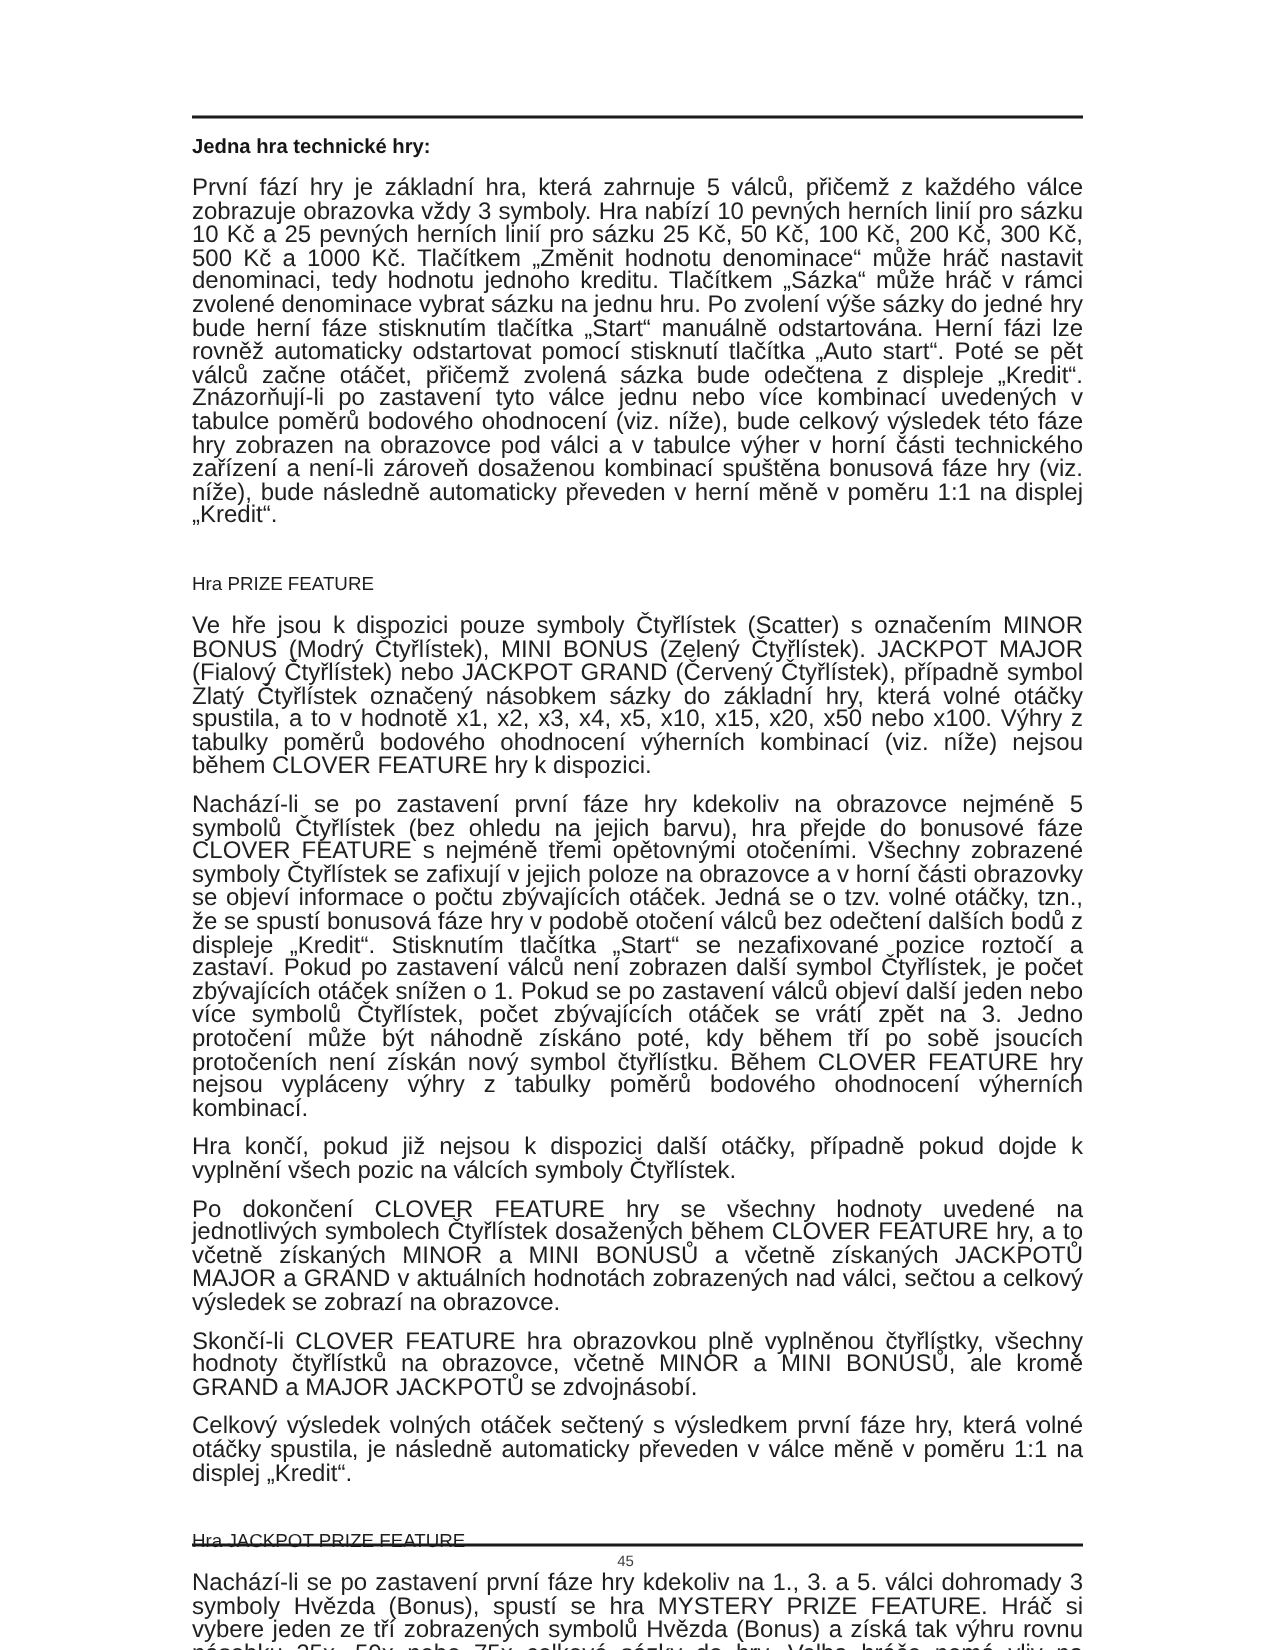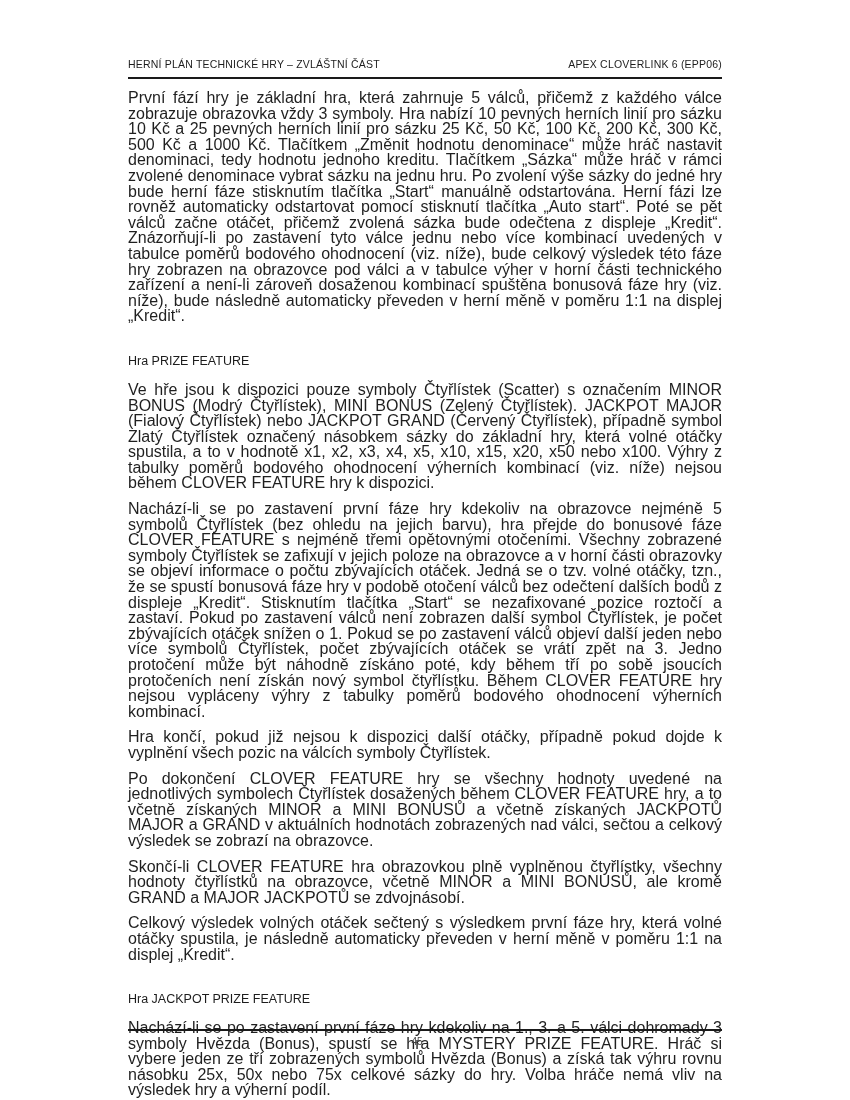--- a/index.html
+++ b/index.html
@@ -85,37 +85,34 @@
     text-align: center;
     font-size: 10px;
     color: #404040;
   }
 </style>
 </head>
 <body>
 
 <div class="page">
 
-  <div class="running-header">
-    <span>HERNÍ PLÁN TECHNICKÉ HRY – ZVLÁŠTNÍ ČÁST</span>
-    <span>APEX CLOVERLINK 6 (EPP06)</span>
-  </div>
   <div class="header-rule"></div>
 
   <div class="content">
+    <h1 class="doc-title">Jedna hra technické hry:</h1>
 
     <p class="para">První fází hry je základní hra, která zahrnuje 5 válců, přičemž z každého válce zobrazuje obrazovka vždy 3 symboly. Hra nabízí 10 pevných herních linií pro sázku 10 Kč a 25 pevných herních linií pro sázku 25 Kč, 50 Kč, 100 Kč, 200 Kč, 300 Kč, 500 Kč a 1000 Kč. Tlačítkem „Změnit hodnotu denominace“ může hráč nastavit denominaci, tedy hodnotu jednoho kreditu. Tlačítkem „Sázka“ může hráč v rámci zvolené denominace vybrat sázku na jednu hru. Po zvolení výše sázky do jedné hry bude herní fáze stisknutím tlačítka „Start“ manuálně odstartována. Herní fázi lze rovněž automaticky odstartovat pomocí stisknutí tlačítka „Auto start“. Poté se pět válců začne otáčet, přičemž zvolená sázka bude odečtena z displeje „Kredit“. Znázorňují-li po zastavení tyto válce jednu nebo více kombinací uvedených v tabulce poměrů bodového ohodnocení (viz. níže), bude celkový výsledek této fáze hry zobrazen na obrazovce pod válci a v tabulce výher v horní části technického zařízení a není-li zároveň dosaženou kombinací spuštěna bonusová fáze hry (viz. níže), bude následně automaticky převeden v herní měně v poměru 1:1 na displej „Kredit“.</p>
 
     <h2 class="section-heading">Hra PRIZE FEATURE</h2>
     <p class="para">Ve hře jsou k dispozici pouze symboly Čtyřlístek (Scatter) s označením MINOR BONUS (Modrý Čtyřlístek), MINI BONUS (Zelený Čtyřlístek). JACKPOT MAJOR (Fialový Čtyřlístek) nebo JACKPOT GRAND (Červený Čtyřlístek), případně symbol Zlatý Čtyřlístek označený násobkem sázky do základní hry, která volné otáčky spustila, a to v hodnotě x1, x2, x3, x4, x5, x10, x15, x20, x50 nebo x100. Výhry z tabulky poměrů bodového ohodnocení výherních kombinací (viz. níže) nejsou během CLOVER FEATURE hry k dispozici.</p>
     <p class="para">Nachází-li se po zastavení první fáze hry kdekoliv na obrazovce nejméně 5 symbolů Čtyřlístek (bez ohledu na jejich barvu), hra přejde do bonusové fáze CLOVER FEATURE s nejméně třemi opětovnými otočeními. Všechny zobrazené symboly Čtyřlístek se zafixují v jejich poloze na obrazovce a v horní části obrazovky se objeví informace o počtu zbývajících otáček. Jedná se o tzv. volné otáčky, tzn., že se spustí bonusová fáze hry v podobě otočení válců bez odečtení dalších bodů z displeje „Kredit“. Stisknutím tlačítka „Start“ se nezafixované pozice roztočí a zastaví. Pokud po zastavení válců není zobrazen další symbol Čtyřlístek, je počet zbývajících otáček snížen o 1. Pokud se po zastavení válců objeví další jeden nebo více symbolů Čtyřlístek, počet zbývajících otáček se vrátí zpět na 3. Jedno protočení může být náhodně získáno poté, kdy během tří po sobě jsoucích protočeních není získán nový symbol čtyřlístku. Během CLOVER FEATURE hry nejsou vypláceny výhry z tabulky poměrů bodového ohodnocení výherních kombinací.</p>
     <p class="para">Hra končí, pokud již nejsou k dispozici další otáčky, případně pokud dojde k vyplnění všech pozic na válcích symboly Čtyřlístek.</p>
     <p class="para">Po dokončení CLOVER FEATURE hry se všechny hodnoty uvedené na jednotlivých symbolech Čtyřlístek dosažených během CLOVER FEATURE hry, a to včetně získaných MINOR a MINI BONUSŮ a včetně získaných JACKPOTŮ MAJOR a GRAND v aktuálních hodnotách zobrazených nad válci, sečtou a celkový výsledek se zobrazí na obrazovce.</p>
     <p class="para">Skončí-li CLOVER FEATURE hra obrazovkou plně vyplněnou čtyřlístky, všechny hodnoty čtyřlístků na obrazovce, včetně MINOR a MINI BONUSŮ, ale kromě GRAND a MAJOR JACKPOTŮ se zdvojnásobí.</p>
-    <p class="para">Celkový výsledek volných otáček sečtený s výsledkem první fáze hry, která volné otáčky spustila, je následně automaticky převeden v herní měně v poměru 1:1 na displej „Kredit“.</p>
+    <p class="para">Celkový výsledek volných otáček sečtený s výsledkem první fáze hry, která volné otáčky spustila, je následně automaticky převeden v válce měně v poměru 1:1 na displej „Kredit“.</p>
 
     <h2 class="section-heading">Hra JACKPOT PRIZE FEATURE</h2>
     <p class="para">Nachází-li se po zastavení první fáze hry kdekoliv na 1., 3. a 5. válci dohromady 3 symboly Hvězda (Bonus), spustí se hra MYSTERY PRIZE FEATURE. Hráč si vybere jeden ze tří zobrazených symbolů Hvězda (Bonus) a získá tak výhru rovnu násobku 25x, 50x nebo 75x celkové sázky do hry. Volba hráče nemá vliv na výsledek hry a výherní podíl.</p>
 
     <h3 class="table-heading">Tabulka poměrů bodového ohodnocení výherních dosaženou</h3>
   </div>
 
   <div class="footer-rule"></div>
   <div class="page-number">45</div>
 

